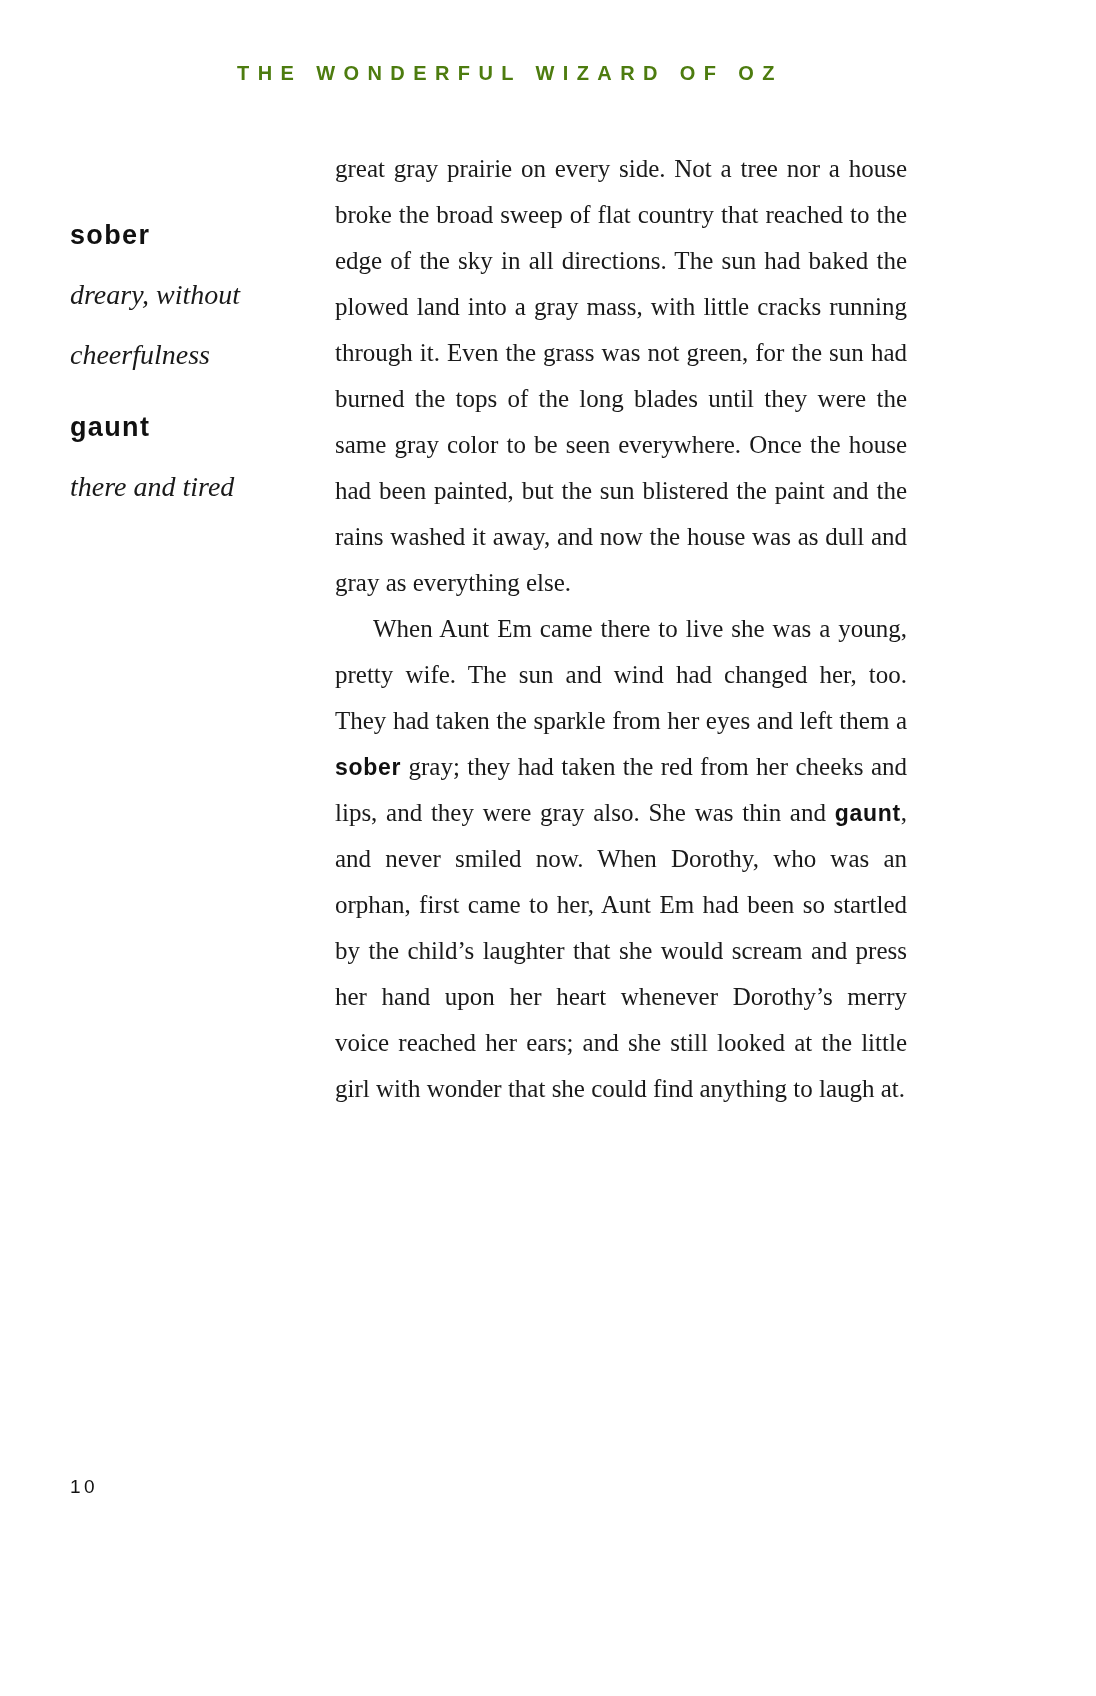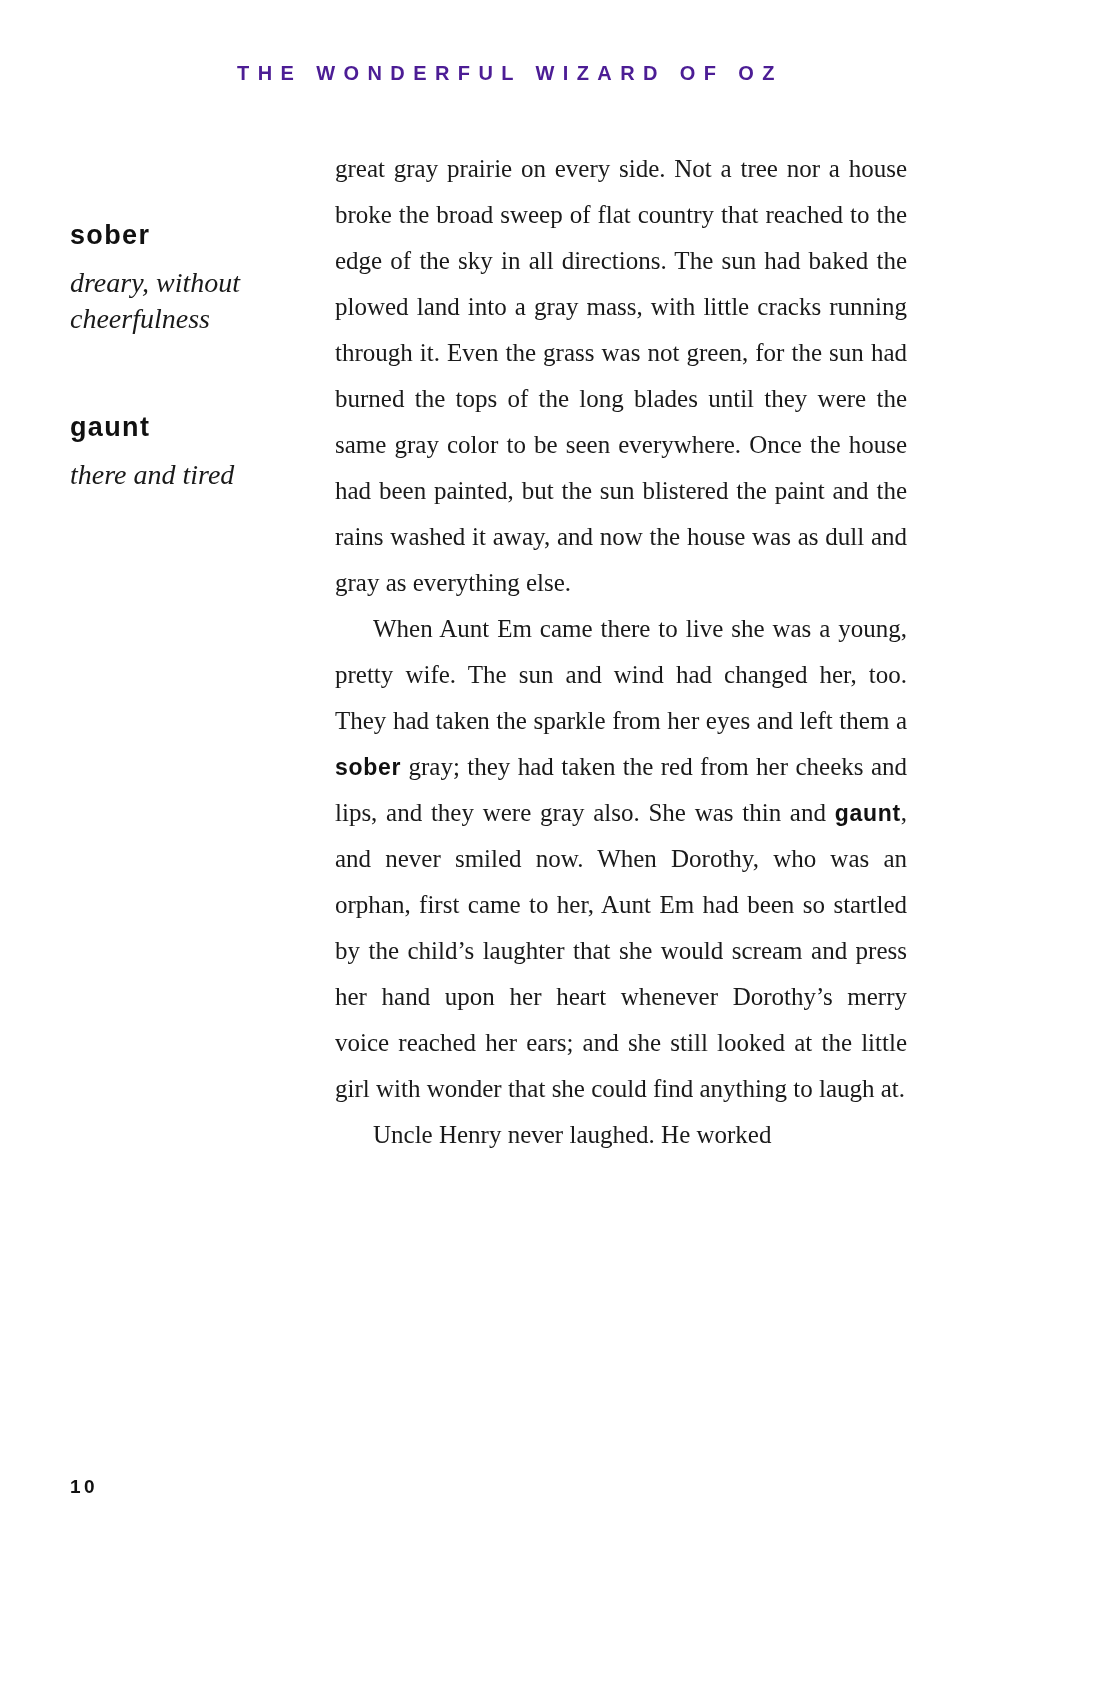--- a/index.html
+++ b/index.html
@@ -19,21 +19,21 @@
   .running-header {
     position: absolute;
     top: 62px;
     left: 0;
     width: 1020px;
     text-align: center;
     font-family: "Liberation Sans", sans-serif;
     font-weight: bold;
     font-size: 20px;
     letter-spacing: 0.42em;
-    color: #4c1d95;
+    color: #4d7c0f;
     white-space: nowrap;
   }
   .margin-col {
     position: absolute;
     top: 0;
     left: 70px;
     width: 240px;
     height: 1696px;
   }
   .vocab-entry {
@@ -48,21 +48,21 @@
     font-weight: bold;
     font-size: 27px;
     letter-spacing: 0.05em;
     color: #111111;
     margin-bottom: 14px;
   }
   .vocab-def {
     font-family: "Liberation Serif", serif;
     font-style: italic;
     font-size: 28px;
-    line-height: 36px;
+    line-height: 60px;
     color: #1a1a1a;
   }
   .body-col {
     position: absolute;
     top: 146px;
     left: 335px;
     width: 572px;
   }
   .para {
     margin: 0;
@@ -80,21 +80,21 @@
     font-weight: bold;
     font-size: 0.92em;
     letter-spacing: 0.03em;
     color: #111111;
   }
   .page-number {
     position: absolute;
     left: 70px;
     top: 1476px;
     font-family: "Liberation Sans", sans-serif;
-    font-weight: bold;
+    font-weight: normal;
     font-size: 19px;
     letter-spacing: 0.18em;
     color: #111111;
   }
 </style>
 </head>
 <body>
 
 <div class="page">
 
@@ -107,18 +107,17 @@
       </div>
       <div class="vocab-entry">
         <div class="vocab-word">gaunt</div>
         <div class="vocab-def">there and tired</div>
       </div>
     </div>
 
   <div class="body-col">
       <p class="para"><span>great gray prairie on every side. Not a tree nor a house broke the broad sweep of flat country that reached to the edge of the sky in all directions. The sun had baked the plowed land into a gray mass, with little cracks running through it. Even the grass was not green, for the sun had burned the tops of the long blades until they were the same gray color to be seen everywhere. Once the house had been painted, but the sun blistered the paint and the rains washed it away, and now the house was as dull and gray as everything else.</span></p>
       <p class="para indent"><span>When Aunt Em came there to live she was a young, pretty wife. The sun and wind had changed her, too. They had taken the sparkle from her eyes and left them a </span><span class="vocab-inline">sober</span><span> gray; they had taken the red from her cheeks and lips, and they were gray also. She was thin and </span><span class="vocab-inline">gaunt</span><span>, and never smiled now. When Dorothy, who was an orphan, first came to her, Aunt Em had been so startled by the child’s laughter that she would scream and press her hand upon her heart whenever Dorothy’s merry voice reached her ears; and she still looked at the little girl with wonder that she could find anything to laugh at.</span></p>
-      <p class="para indent"><span>Uncle Henry never laughed. He worked</span></p>
     </div>
 
   <div class="page-number">10</div>
 
 </div>
 
 </body></html>

